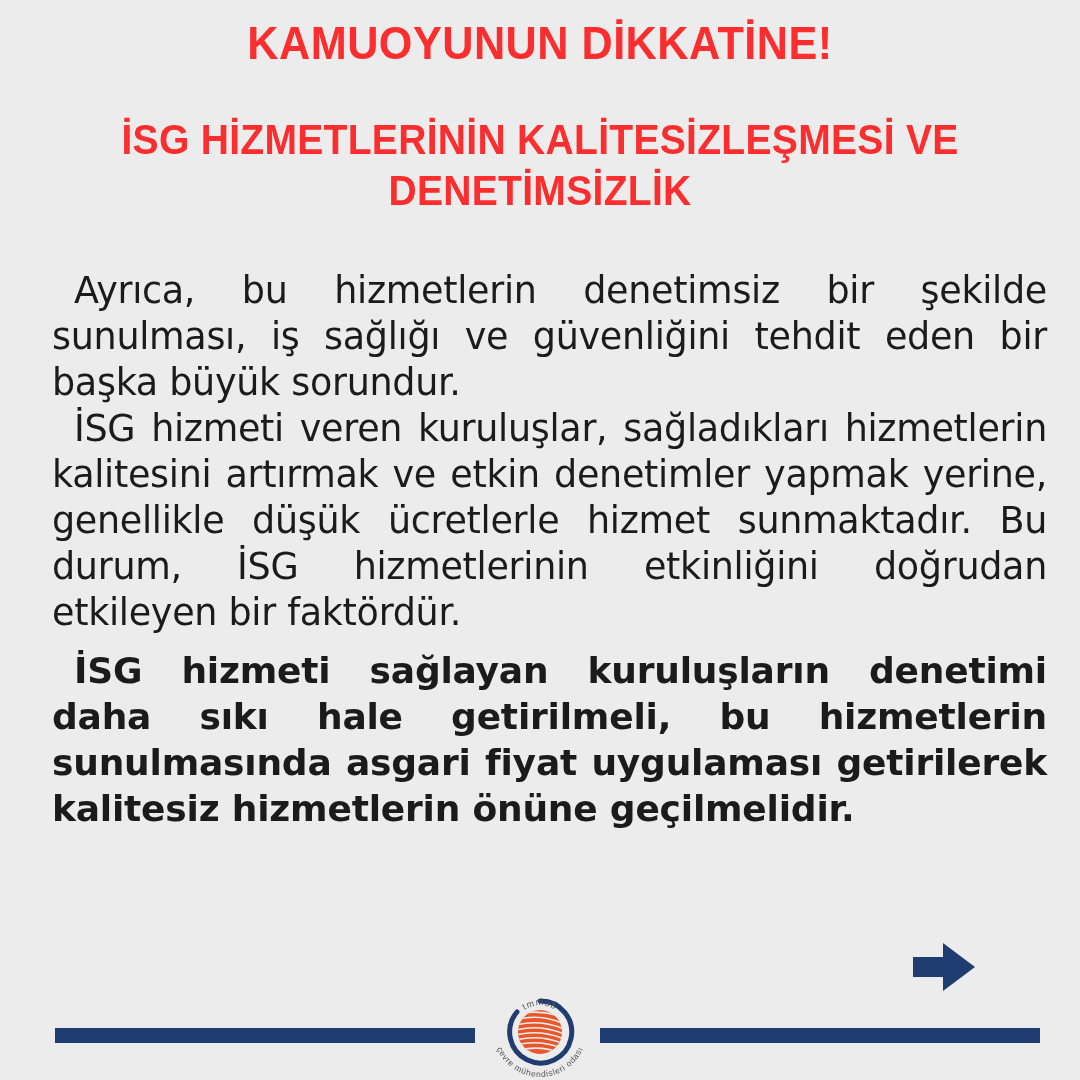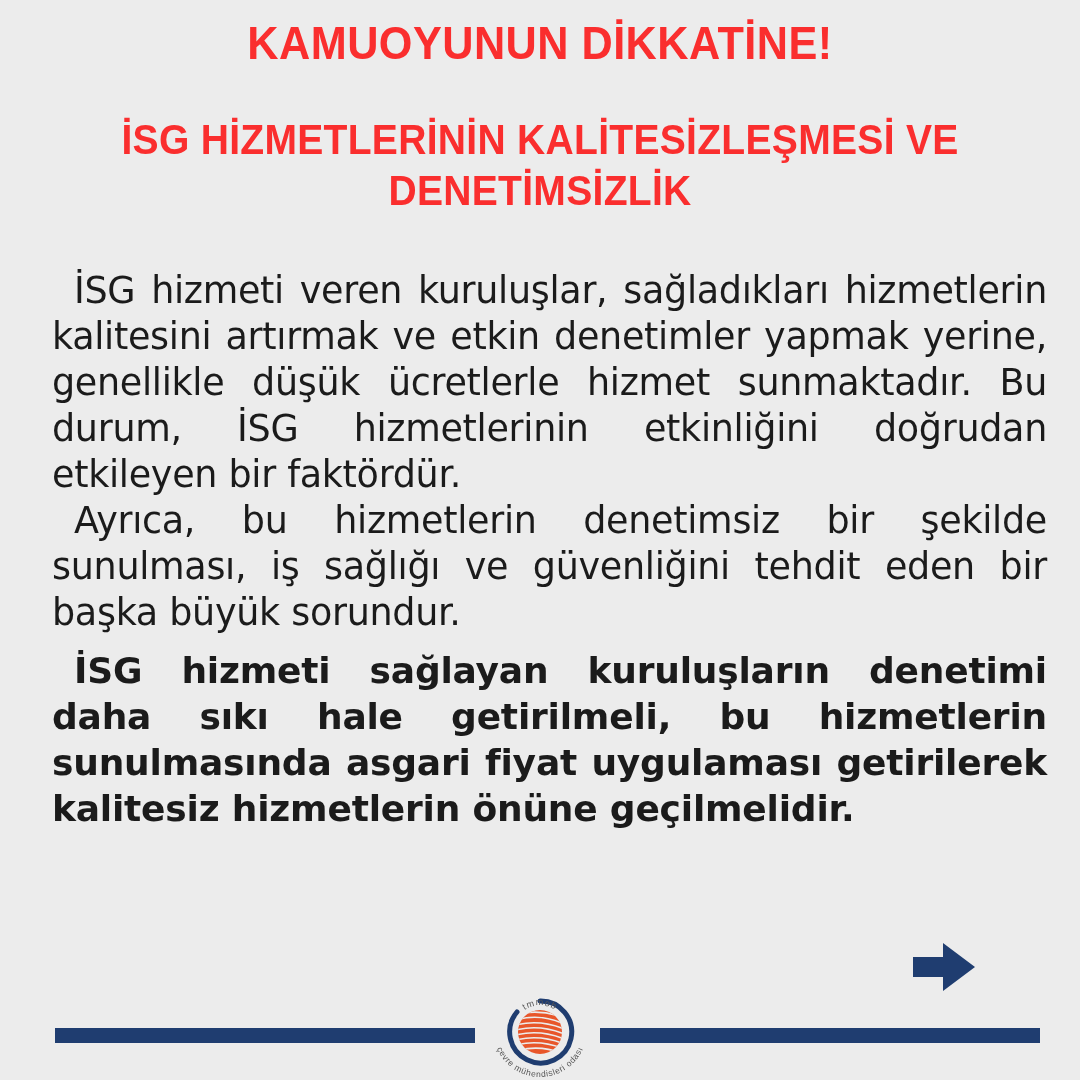--- a/index.html
+++ b/index.html
@@ -118,22 +118,22 @@
 
 <div class="poster">
 
   <div class="headline-block">
     <div class="headline-main">KAMUOYUNUN DİKKATİNE!</div>
     <div class="headline-gap"></div>
     <div class="headline-sub">İSG HİZMETLERİNİN KALİTESİZLEŞMESİ VE DENETİMSİZLİK</div>
   </div>
 
   <div class="body-copy">
+    <p class="para">Ayrıca, bu hizmetlerin denetimsiz bir şekilde sunulması, iş sağlığı ve güvenliğini tehdit eden bir başka büyük sorundur.</p>
     <p class="para">İSG hizmeti veren kuruluşlar, sağladıkları hizmetlerin kalitesini artırmak ve etkin denetimler yapmak yerine, genellikle düşük ücretlerle hizmet sunmaktadır. Bu durum, İSG hizmetlerinin etkinliğini doğrudan etkileyen bir faktördür.</p>
-    <p class="para">Ayrıca, bu hizmetlerin denetimsiz bir şekilde sunulması, iş sağlığı ve güvenliğini tehdit eden bir başka büyük sorundur.</p>
     <p class="para bold">İSG hizmeti sağlayan kuruluşların denetimi daha sıkı hale getirilmeli, bu hizmetlerin sunulmasında asgari fiyat uygulaması getirilerek kalitesiz hizmetlerin önüne geçilmelidir.</p>
   </div>
 
   <svg class="arrow" viewBox="0 0 62 48">
     <polygon points="0,14 30,14 30,0 62,24 30,48 30,34 0,34" fill="#1f3d70"></polygon>
   </svg>
 
   <div class="rule rule-left"></div>
   <div class="rule rule-right"></div>
 

